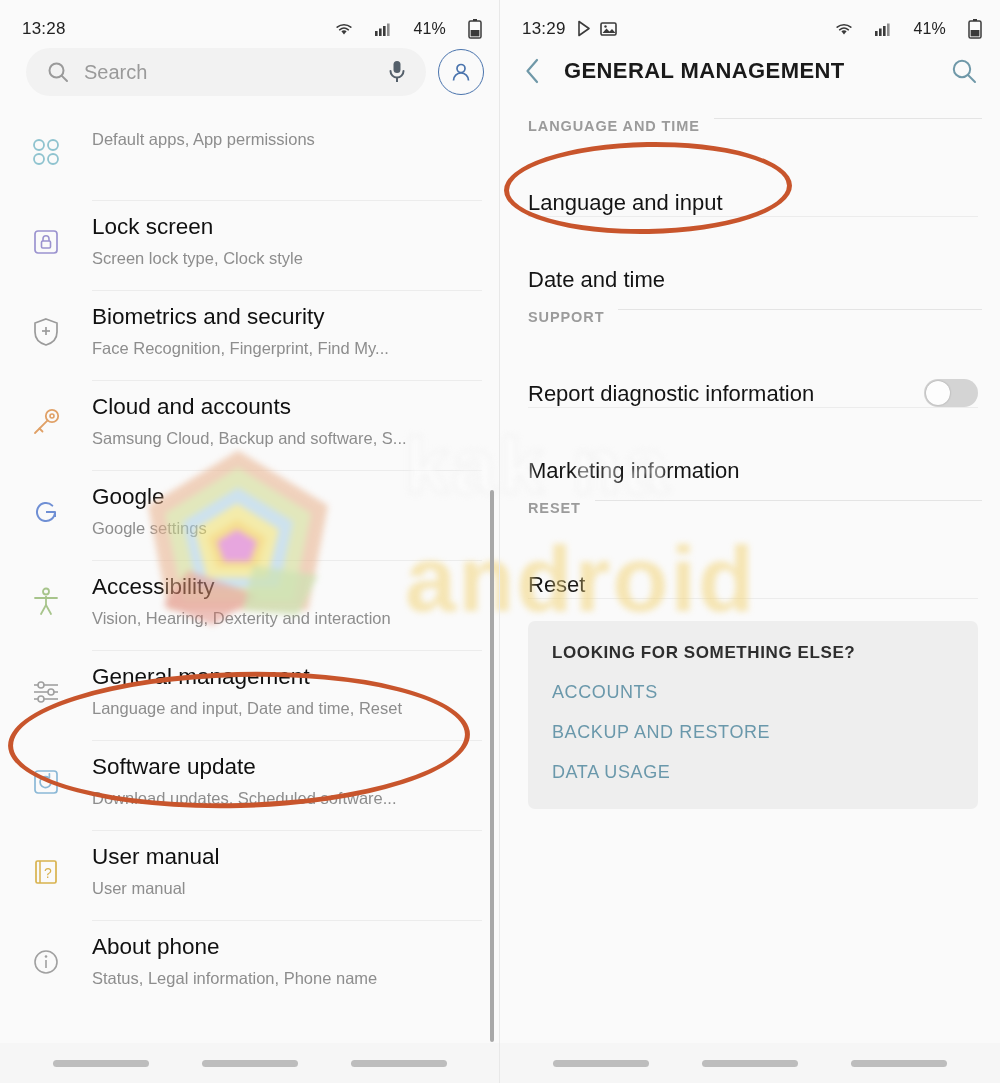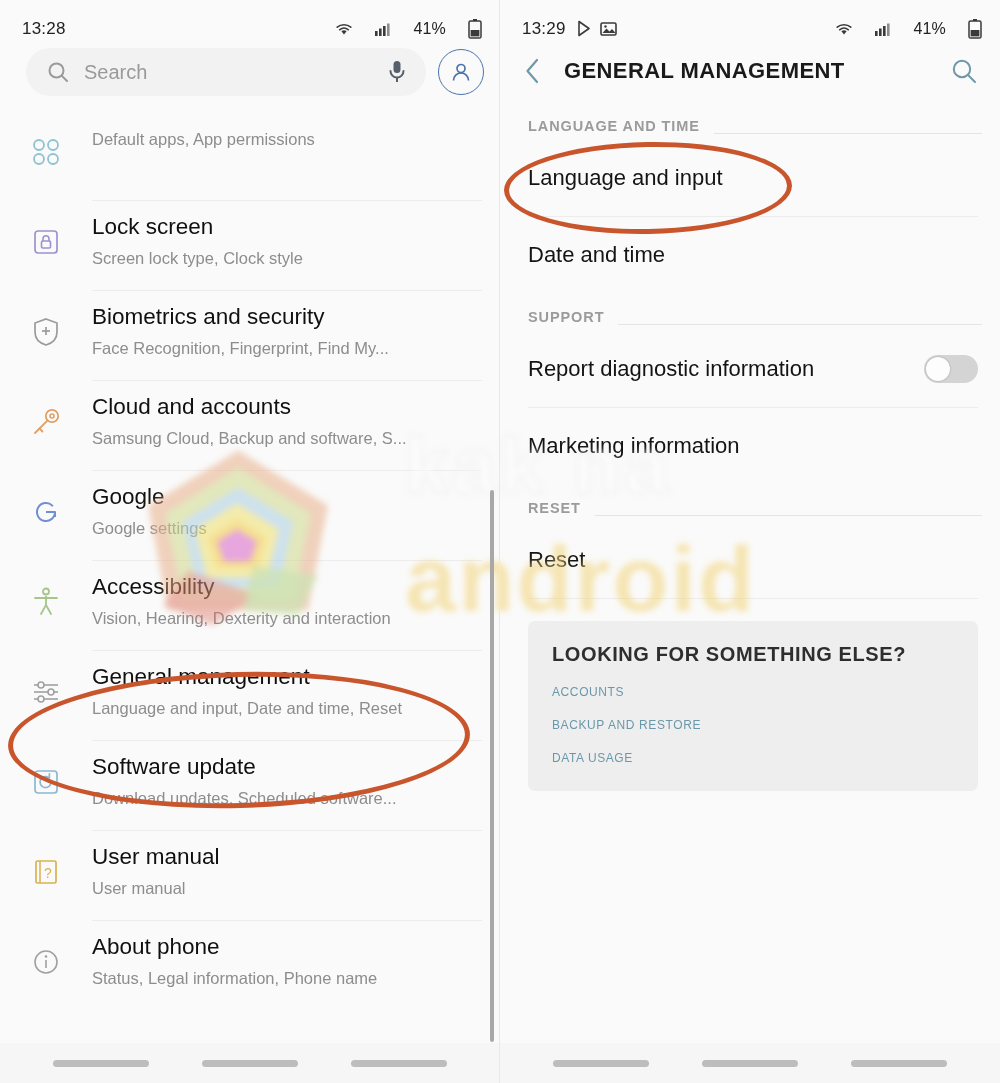--- a/index.html
+++ b/index.html
@@ -61,51 +61,51 @@
 
   
   .appbar { display: flex; align-items: center; height: 62px; padding: 0 22px 0 22px; gap: 20px; }
   .appbar-title {
     flex: 1; font-size: 22px; font-weight: bold; color: #1a1a1a;
     letter-spacing: .4px;
   }
 
   
   .section-head {
-    display: flex; align-items: flex-end; gap: 14px;
+    display: flex; align-items: flex-start; gap: 14px;
     padding: 16px 18px 6px 28px;
   }
   .section-label {
     font-size: 14.5px; font-weight: bold; color: #9b9b9b; letter-spacing: .9px; white-space: nowrap;
   }
   .section-rule { flex: 1; height: 1px; background: #e4e4e4; }
 
   .r-row {
-    position: relative; display: flex; align-items: center;
+    position: relative; display: flex; align-items: flex-end;
     padding: 0 22px 0 28px; height: 76px;
   }
   .r-row-title { flex: 1; font-size: 22px; color: #141414; }
   .r-sep { height: 1px; background: #ececec; margin: 0 22px 0 28px; }
 
   .toggle {
     width: 54px; height: 28px; border-radius: 16px; background: #d4d4d4;
     position: relative; flex: 0 0 auto;
   }
   .toggle .knob {
     position: absolute; top: 2px; left: 2px; width: 24px; height: 24px; border-radius: 50%;
     background: #fdfdfd; box-shadow: 0 0 2px rgba(0,0,0,.28);
   }
 
   .card {
     margin: 22px 22px 0 28px; background: #eeeeee; border-radius: 7px;
     padding: 22px 24px 26px 24px;
   }
-  .card-title { font-size: 20px; font-weight: bold; color: #2e2e2e; letter-spacing: .6px; }
+  .card-title { font-size: 17px; font-weight: bold; color: #2e2e2e; letter-spacing: .6px; }
   .card-link {
-    font-size: 12px; color: #6a98ab; letter-spacing: .6px; margin-top: 19px;
+    font-size: 18px; color: #6a98ab; letter-spacing: .6px; margin-top: 19px;
   }
 
   
   .navbar {
     position: absolute; bottom: 0; left: 0; right: 0; height: 40px;
     display: flex; align-items: center; justify-content: space-around;
     background: #f6f6f6; padding: 0 26px;
   }
   .nav-pill { width: 96px; height: 7px; border-radius: 4px; background: #bdbdbd; }
 

